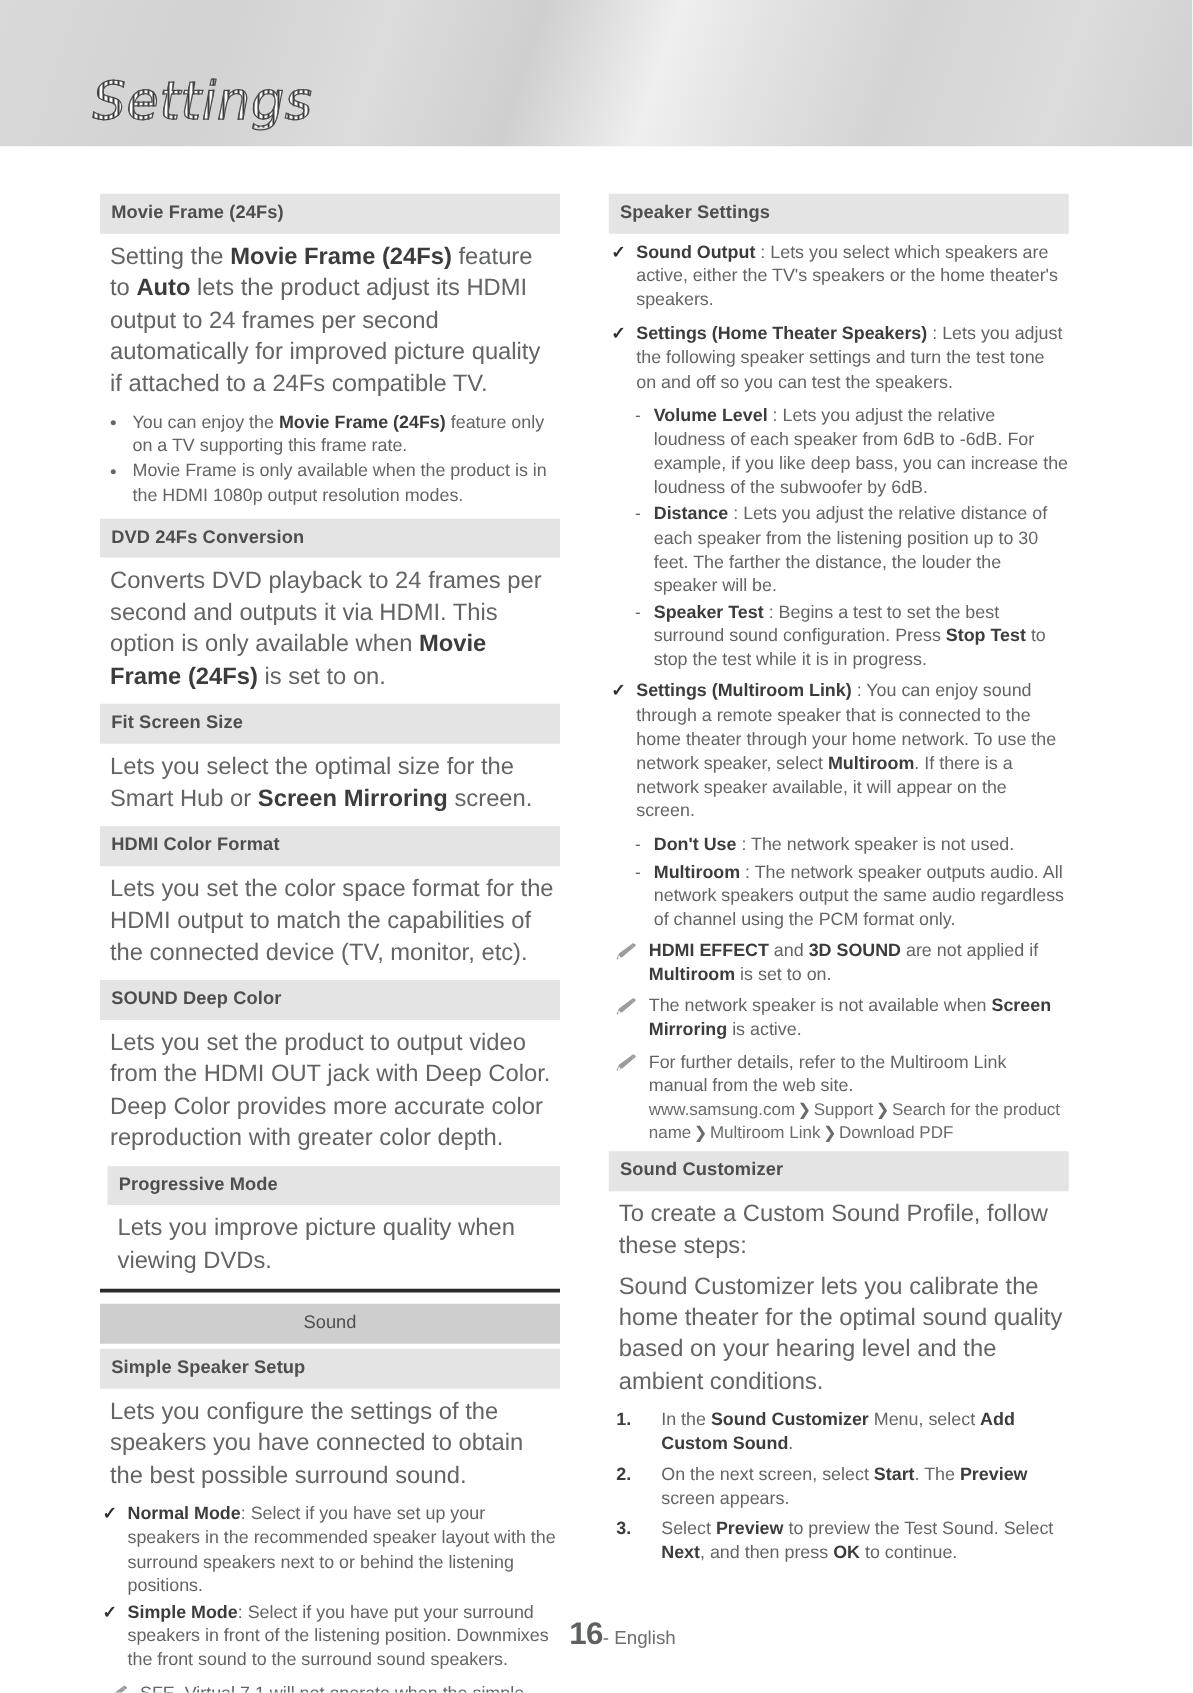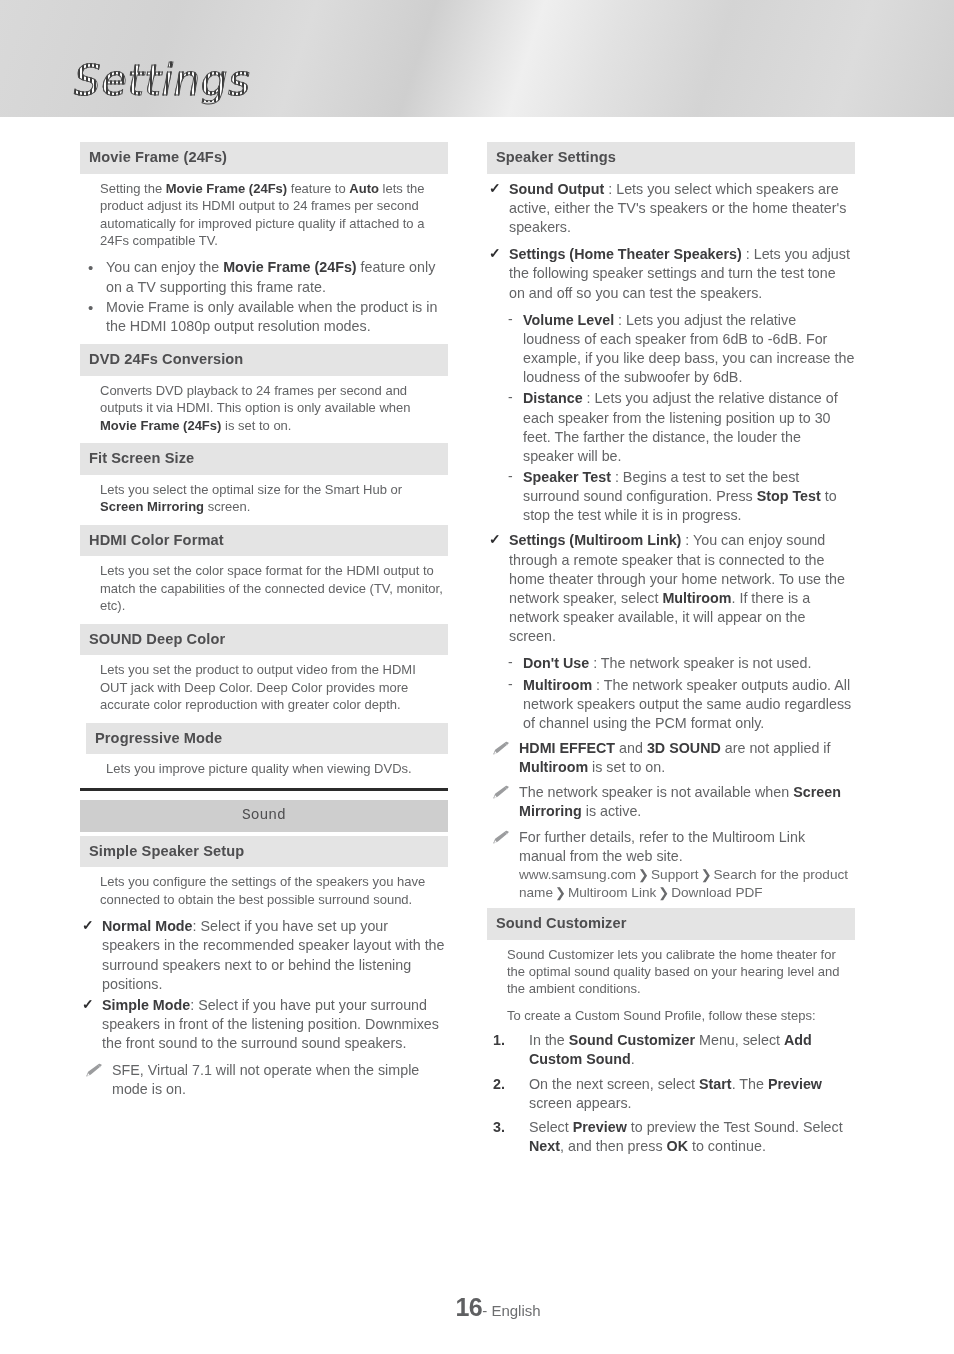--- a/index.html
+++ b/index.html
@@ -50,21 +50,21 @@
         #3c3c3c 0px, #3c3c3c 2px, #ffffff 2px, #ffffff 4px);
     -webkit-background-clip: text;
     background-clip: text;
     line-height: 1;
     white-space: nowrap;
   }
 
   
   .page {
     position: absolute;
-    top: 104px; left: 0;
+    top: 117px; left: 0;
     width: 954px;
     height: 1166px;
   }
   .col {
     position: absolute;
     top: 38px;
     width: 368px;
   }
   .col-left  { left: 80px; }
   .col-right { left: 487px; }
@@ -87,33 +87,32 @@
   }
   .group-head {
     background: #cecece;
     font-size: 14.6px;
     font-weight: normal;
     color: #4e4e50;
     text-align: center;
     padding: 7px 9px 8px 9px;
     margin: 0 0 4px 0;
     line-height: 1.15;
-    font-family: Liberation Mono, monospace;
   }
   .rule-thick {
     border-top: 3px solid #2b2b2b;
     margin: 10px 0 9px 0;
     height: 0;
     font-size: 0;
   }
 
   p.body {
-    font-size: 13px;
+    font-size: 19px;
     line-height: 1.34;
-    margin: 0 0 9px 16px;
+    margin: 0 0 9px 4px;
     padding: 0 2px 0 4px;
     color: #636466;
   }
   p.body.tight { margin-bottom: 7px; }
   p.body.ind { padding-left: 10px; }
 
   b, strong { color: #3c3c3e; font-weight: bold; }
 
   
   ul.dot, ul.check, ul.dash, ul.note, ol.steps {
@@ -336,22 +335,22 @@
               <path d="M16.6 1.2c-.5-.6-1.3-.7-1.9-.2L4.4 8.6c-.2.2-.4.4-.5.7L2.3 13c-.1.3.2.6.5.5l3.7-1.7c.3-.1.5-.3.7-.5L17.1 3c.6-.5.6-1.3.1-1.8zM4.1 10.2l1.5 1.8-2.4 1.1 0.9-2.9z" fill="#9b9c9e"></path>
               <path d="M14.4 2.3l1.6 1.9" stroke="#bdbec0" stroke-width="0.8" fill="none"></path>
             </svg>
         </span>
         <span>For further details, refer to the Multiroom Link manual from the web site.</span>
         <div class="url-line"><span>www.samsung.com</span><span class="chev">❯</span><span>Support</span><span class="chev">❯</span><span>Search for the product name</span><span class="chev">❯</span><span>Multiroom Link</span><span class="chev">❯</span><span>Download PDF</span></div>
       </li>
     </ul>
 
     <div class="sec-head">Sound Customizer</div>
+    <p class="body tight">To create a Custom Sound Profile, follow these steps:</p>
     <p class="body">Sound Customizer lets you calibrate the home theater for the optimal sound quality based on your hearing level and the ambient conditions.</p>
-    <p class="body tight">To create a Custom Sound Profile, follow these steps:</p>
     <ol class="steps">
       <li><span class="mk">1.</span><span>In the </span><b>Sound Customizer</b><span> Menu, select </span><b>Add Custom Sound</b><span>.</span></li>
       <li><span class="mk">2.</span><span>On the next screen, select </span><b>Start</b><span>. The </span><b>Preview</b><span> screen appears.</span></li>
       <li><span class="mk">3.</span><span>Select </span><b>Preview</b><span> to preview the Test Sound. Select </span><b>Next</b><span>, and then press </span><b>OK</b><span> to continue.</span></li>
     </ol>
 
   </div>
 </div>
 
 <div class="footer">

